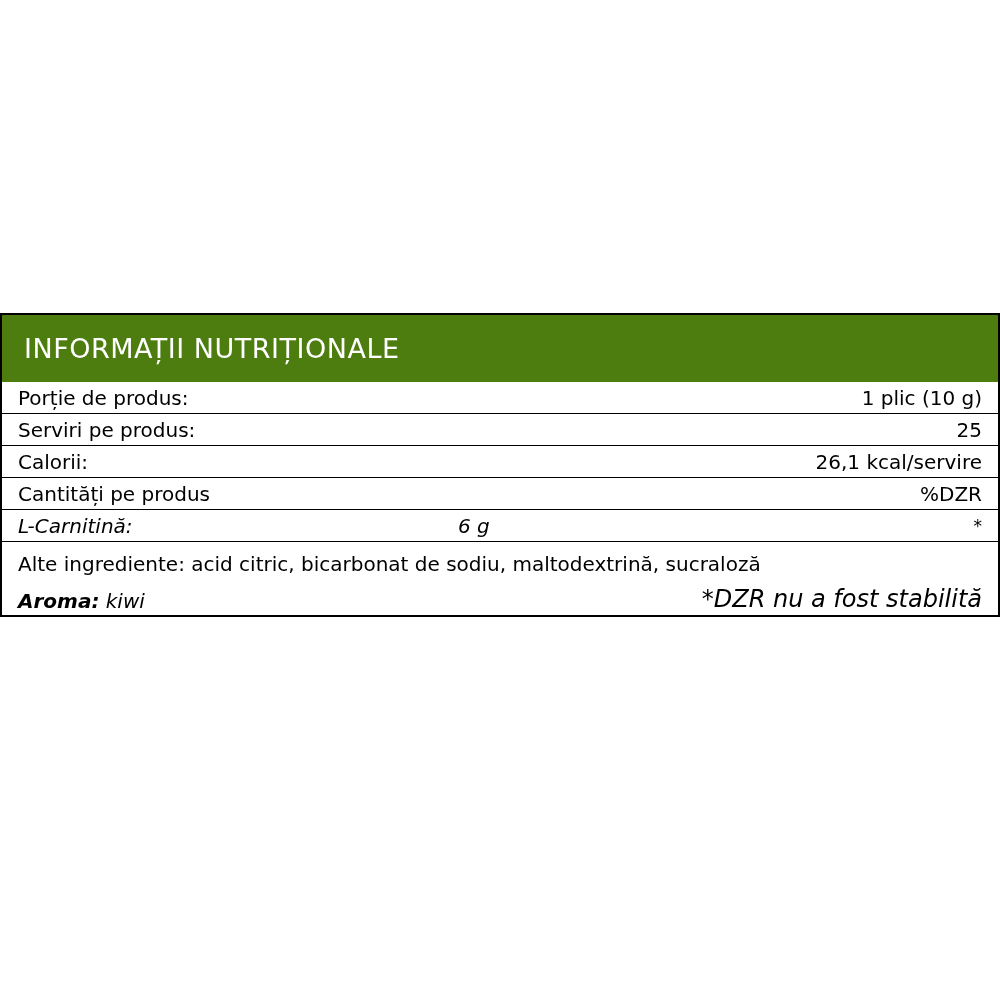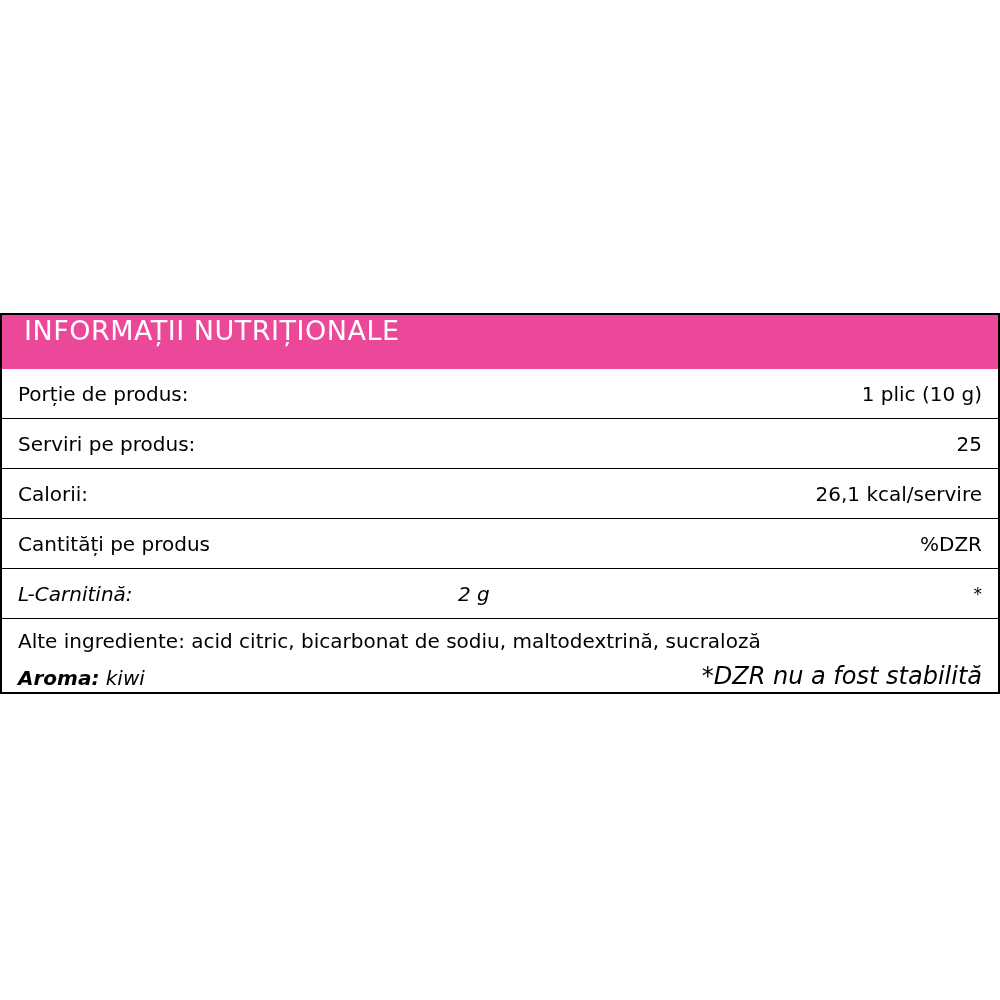--- a/index.html
+++ b/index.html
@@ -19,44 +19,44 @@
     position: absolute;
     left: 0;
     top: 313px;
     width: 1000px;
     background: #ffffff;
     border: 2px solid #000000;
     box-sizing: border-box;
   }
 
   .panel-header {
-    background: #ec4899;
+    background: #4d7c0f;
     color: #ffffff;
-    height: 54px;
+    height: 67px;
     display: flex;
-    align-items: flex-start;
+    align-items: center;
     padding-left: 22px;
     box-sizing: border-box;
   }
   .panel-header .title {
     font-size: 27px;
     letter-spacing: 0.5px;
     font-weight: 400;
     font-family: "DejaVu Sans", sans-serif;
   }
 
   .rows {
     padding: 0;
   }
 
   .row {
     display: flex;
     align-items: center;
     justify-content: space-between;
-    height: 50px;
+    height: 32px;
     padding: 0 16px 0 16px;
     box-sizing: border-box;
     border-bottom: 1.5px solid #000000;
     font-size: 20px;
   }
   .row .label {
     white-space: nowrap;
   }
   .row .value {
     white-space: nowrap;
@@ -135,21 +135,21 @@
       <span class="value">26,1 kcal/servire</span>
     </div>
 
     <div class="row">
       <span class="label">Cantități pe produs</span>
       <span class="value">%DZR</span>
     </div>
 
     <div class="row triple">
       <span class="label">L-Carnitină:</span>
-      <span class="amount">2 g</span>
+      <span class="amount">6 g</span>
       <span class="dzr">*</span>
     </div>
 
   </div>
 
   <div class="footer">
     <div class="other-ingredients">Alte ingrediente: acid citric, bicarbonat de sodiu, maltodextrină, sucraloză</div>
     <div class="last-line">
       <div class="aroma">
         <b>Aroma:</b>

